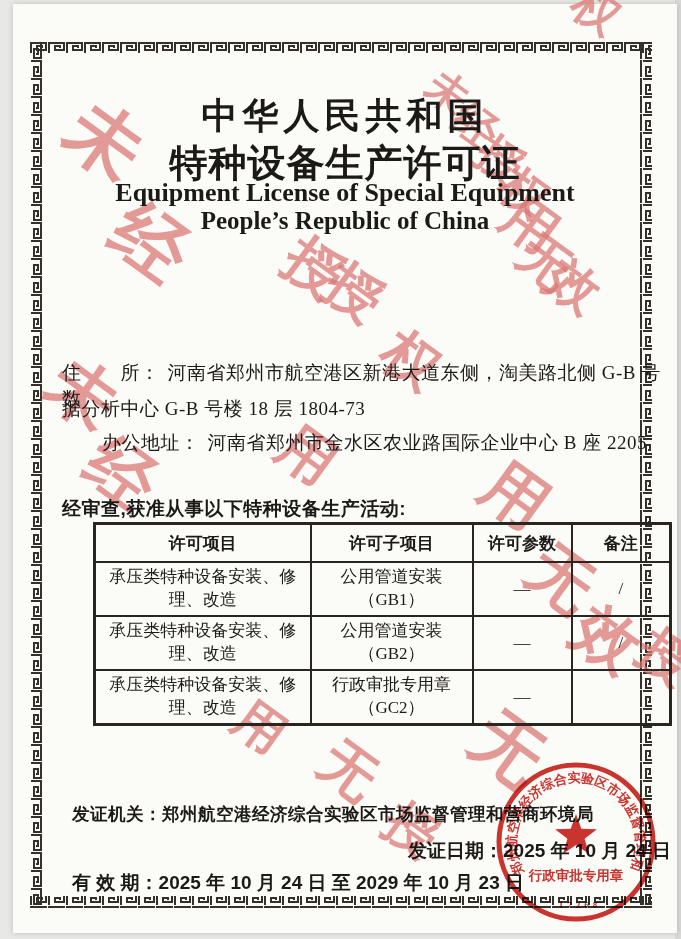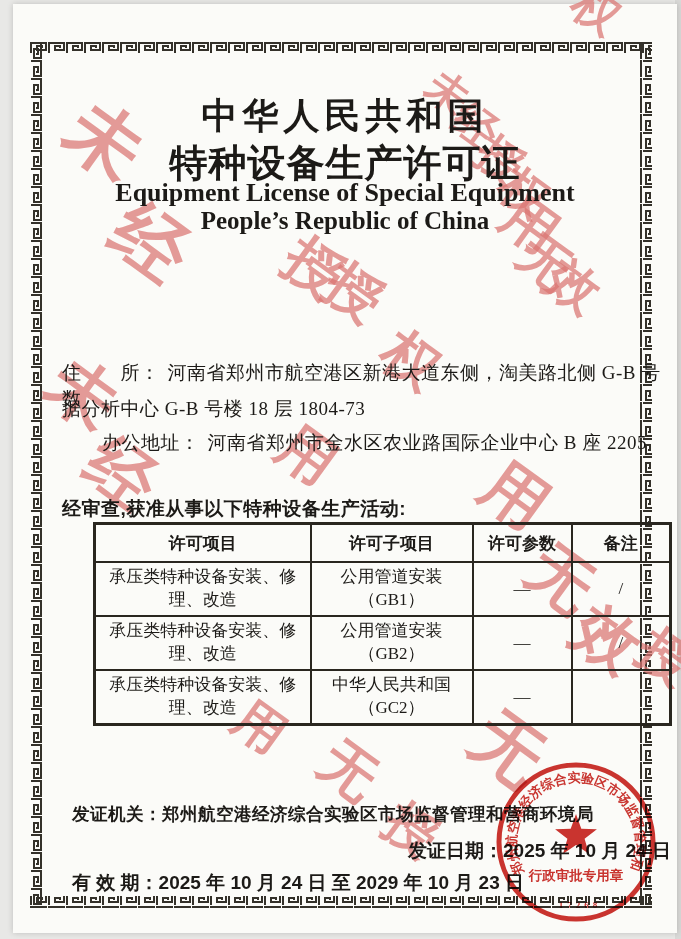--- a/index.html
+++ b/index.html
@@ -158,21 +158,21 @@
           <td>/</td>
         </tr>
         <tr>
           <td>承压类特种设备安装、修理、改造</td>
           <td class="sub">公用管道安装（GB2）</td>
           <td>—</td>
           <td>/</td>
         </tr>
         <tr>
           <td>承压类特种设备安装、修理、改造</td>
-          <td class="sub">中华人民共和国（GC2）</td>
+          <td class="sub">行政审批专用章（GC2）</td>
           <td>—</td>
           <td></td>
         </tr>
       </tbody>
     </table>
 
     <div class="f-issuer"><span>发证机关：</span><span>郑州航空港经济综合实验区市场监督管理和营商环境局</span></div>
 
     <div class="f-date"><span>发证日期：</span><span>2025 年 10 月 24 日</span></div>
 

